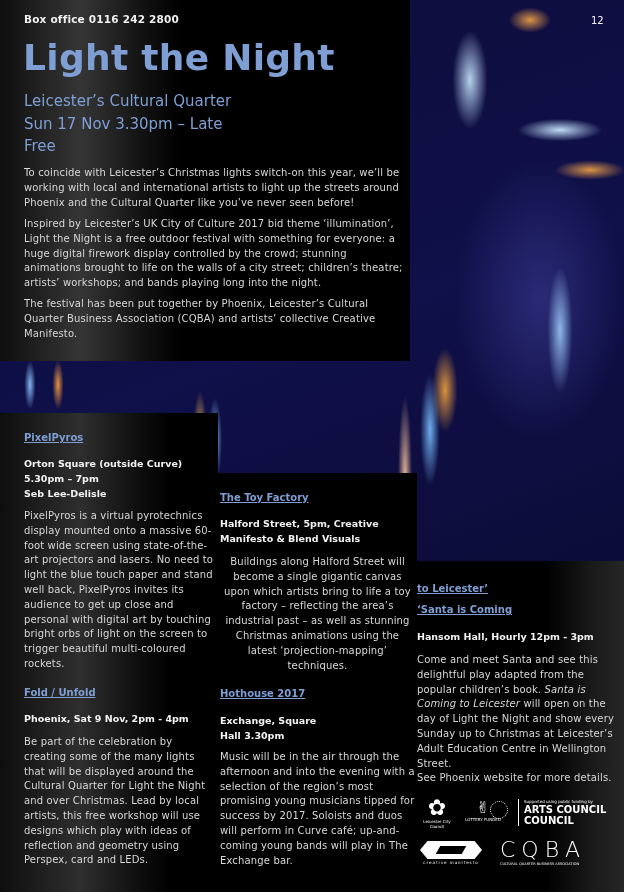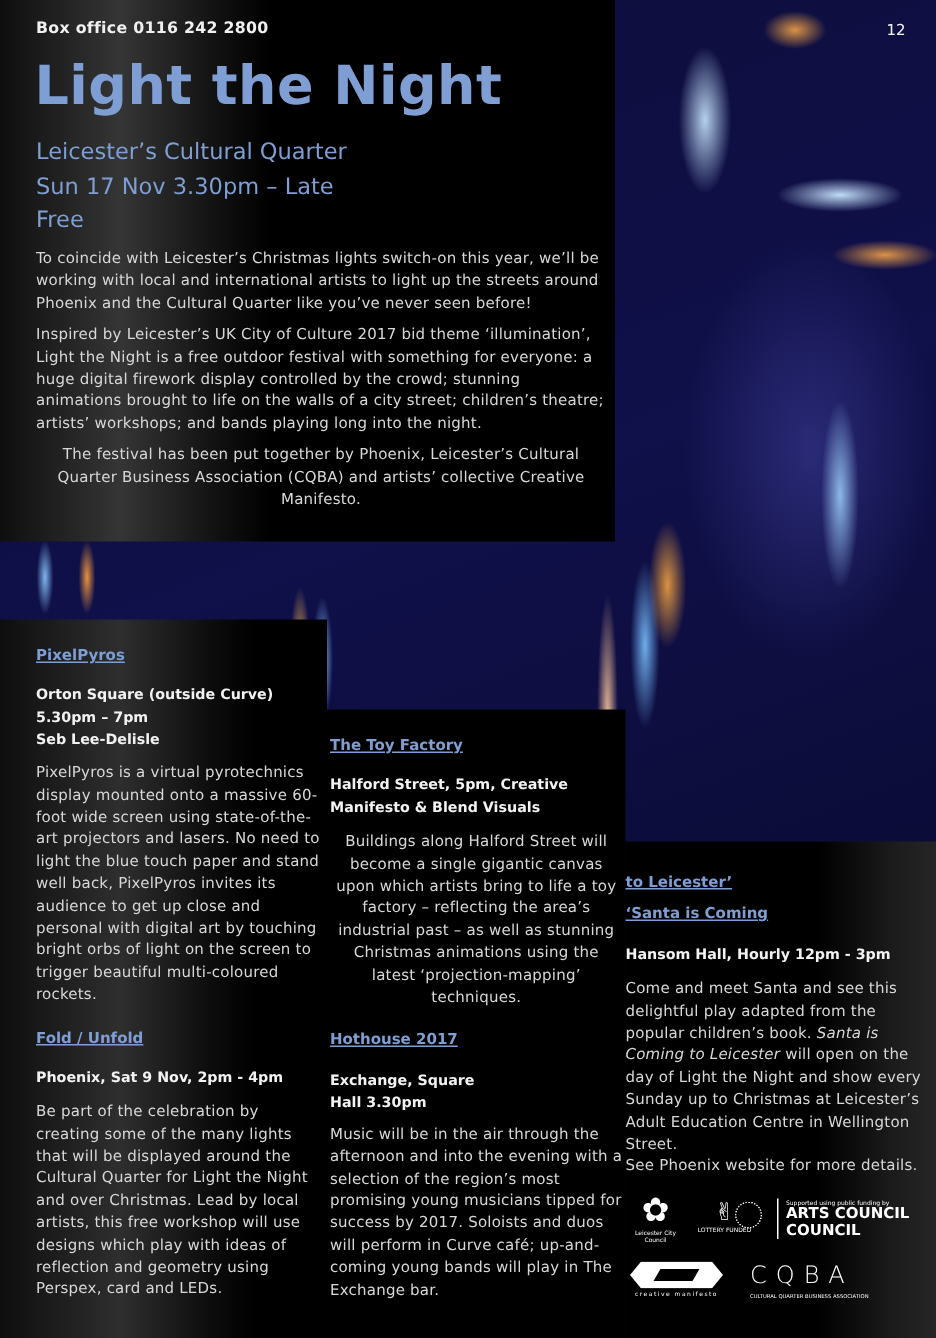--- a/index.html
+++ b/index.html
@@ -44,21 +44,21 @@
   .box-office { position: absolute; left: 24px; top: 13px; font-size: 10.5px; font-weight: bold; color: #f0f0f0; letter-spacing: 0.2px; }
   .page-num { position: absolute; left: 591px; top: 15px; font-size: 10px; color: #f4f4f4; }
 
   .title { position: absolute; left: 23px; top: 37px; font-size: 36px; color: #7f9fd4; font-family: "DejaVu Sans", sans-serif; letter-spacing: 0.3px; }
   .subhead { position: absolute; left: 24px; font-size: 15px; color: #7f9fd4; }
   .sh1 { top: 92px; } .sh2 { top: 115px; } .sh3 { top: 137px; }
 
   .body-text { position: absolute; font-size: 10px; line-height: 14.8px; color: #d8d8d8; letter-spacing: 0.15px; }
   .intro1 { left: 24px; top: 166px; width: 380px; }
   .intro2 { left: 24px; top: 217px; width: 380px; }
-  .intro3 { left: 24px; top: 297px; width: 380px; text-align: center; }
+  .intro3 { left: 24px; top: 297px; width: 380px; }
 
   .ev-title { position: absolute; font-size: 10px; color: #7f9fd4; line-height: 21px; text-decoration: underline; }
   .ev-meta { position: absolute; font-size: 9.5px; font-weight: bold; color: #f2f2f2; line-height: 15px; }
 
   em { font-style: italic; }
 
   .logos { position: absolute; left: 418px; top: 797px; width: 200px; height: 70px; }
   .logo { position: absolute; color: #fff; }
   .lcc { left: 4px; top: 0; width: 30px; text-align: center; }
   .lcc .flower { font-size: 22px; line-height: 22px; }
@@ -68,21 +68,21 @@
   .lottery .cap { font-size: 4px; }
   .ring { position: absolute; left: 72px; top: 4px; width: 18px; height: 18px; border-radius: 50%; border: 1px dotted #fff; }
   .ace { left: 100px; top: 2px; border-left: 1px solid #fff; padding-left: 5px; }
   .ace .small { font-size: 4px; }
   .ace .big { font-size: 10px; font-weight: bold; line-height: 11px; }
   .cm { left: 2px; top: 44px; width: 62px; height: 24px; }
   .cm .shape { width: 62px; height: 18px; background: #fff; clip-path: polygon(12% 0, 88% 0, 100% 50%, 88% 100%, 12% 100%, 0 50%); position: relative; }
   .cm .shape::after { content: ""; position: absolute; left: 18px; top: 5px; width: 26px; height: 8px; background: #000; transform: skewX(-30deg); }
   .cm .cap { font-size: 4px; text-align: center; letter-spacing: 1px; margin-top: 1px; }
   .cqba { left: 82px; top: 41px; }
-  .cqba .big { font-size: 16px; letter-spacing: 6px; font-weight: 300; line-height: 24px; }
+  .cqba .big { font-size: 22px; letter-spacing: 6px; font-weight: 300; line-height: 24px; }
   .cqba .cap { font-size: 3.5px; }
 </style>
 </head>
 <body>
 
 <div class="photo"></div>
 
 <div class="panel panel-top"></div>
 <div class="box-office">Box office 0116 242 2800</div>
 <div class="page-num">12</div>

